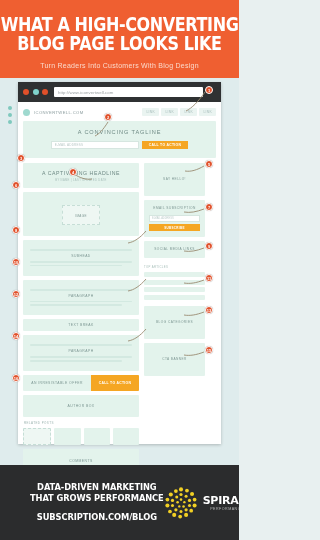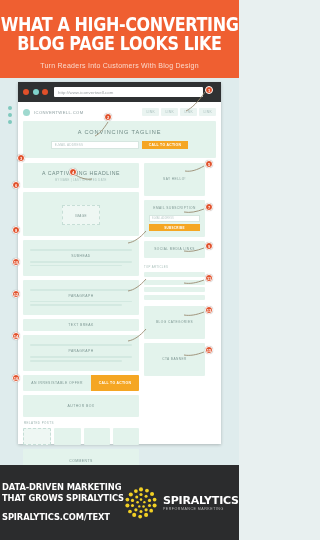--- a/index.html
+++ b/index.html
@@ -179,21 +179,21 @@
     z-index: 40; box-shadow: 0 0 1px rgba(0,0,0,.3);
   }
   .arrow { position: absolute; z-index: 39; pointer-events: none; }
 
   .teal-dots { position: absolute; left: 8px; top: 213px; z-index: 38; }
   .teal-dot { width: 4px; height: 4px; border-radius: 50%; background: #7fc9bd; margin-bottom: 3px; }
 
   
   .footer {
     position: relative; width: 239px; height: 75px; background: #2b2c2d;
-    display: flex; align-items: center; padding: 0 2px;
+    display: flex; align-items: center; padding: 0 30px; text-align: center;
   }
   .footer-text { color: #ffffff; font-family: "DejaVu Sans", sans-serif; }
   .f-line {
     font-size: 8.3px; font-weight: bold; letter-spacing: -0.1px;
     line-height: 10.5px; transform: scaleY(1.1); transform-origin: left;
     white-space: nowrap;
   }
   .f-gap { height: 9px; }
   .brand { margin-left: auto; display: flex; align-items: center; gap: 5px; }
   .spiral { width: 34px; height: 34px; position: relative; }
@@ -390,23 +390,23 @@
         <path d="M146,201 C140,208 134,212 128,213"></path>
         <path d="M146,251 C140,258 134,262 128,263"></path>
       </g>
     </svg>
 
   </div>
 
   <div class="footer">
     <div class="footer-text">
       <div class="f-line">DATA-DRIVEN MARKETING</div>
-      <div class="f-line">THAT GROWS SPIRALYTICS</div>
+      <div class="f-line">THAT GROWS PERFORMANCE</div>
       <div class="f-gap"></div>
-      <div class="f-line">SPIRALYTICS.COM/TEXT</div>
+      <div class="f-line">SUBSCRIPTION.COM/BLOG</div>
     </div>
 
     <div class="brand">
       <div class="spiral">
         <svg viewBox="0 0 40 40" width="34" height="34">
           <g fill="#f2d024">
             <circle cx="20" cy="4" r="2.4"></circle>
               <circle cx="27" cy="5.4" r="2.2"></circle>
             <circle cx="33" cy="9.5" r="2.4"></circle>
               <circle cx="36" cy="16" r="2.2"></circle>

